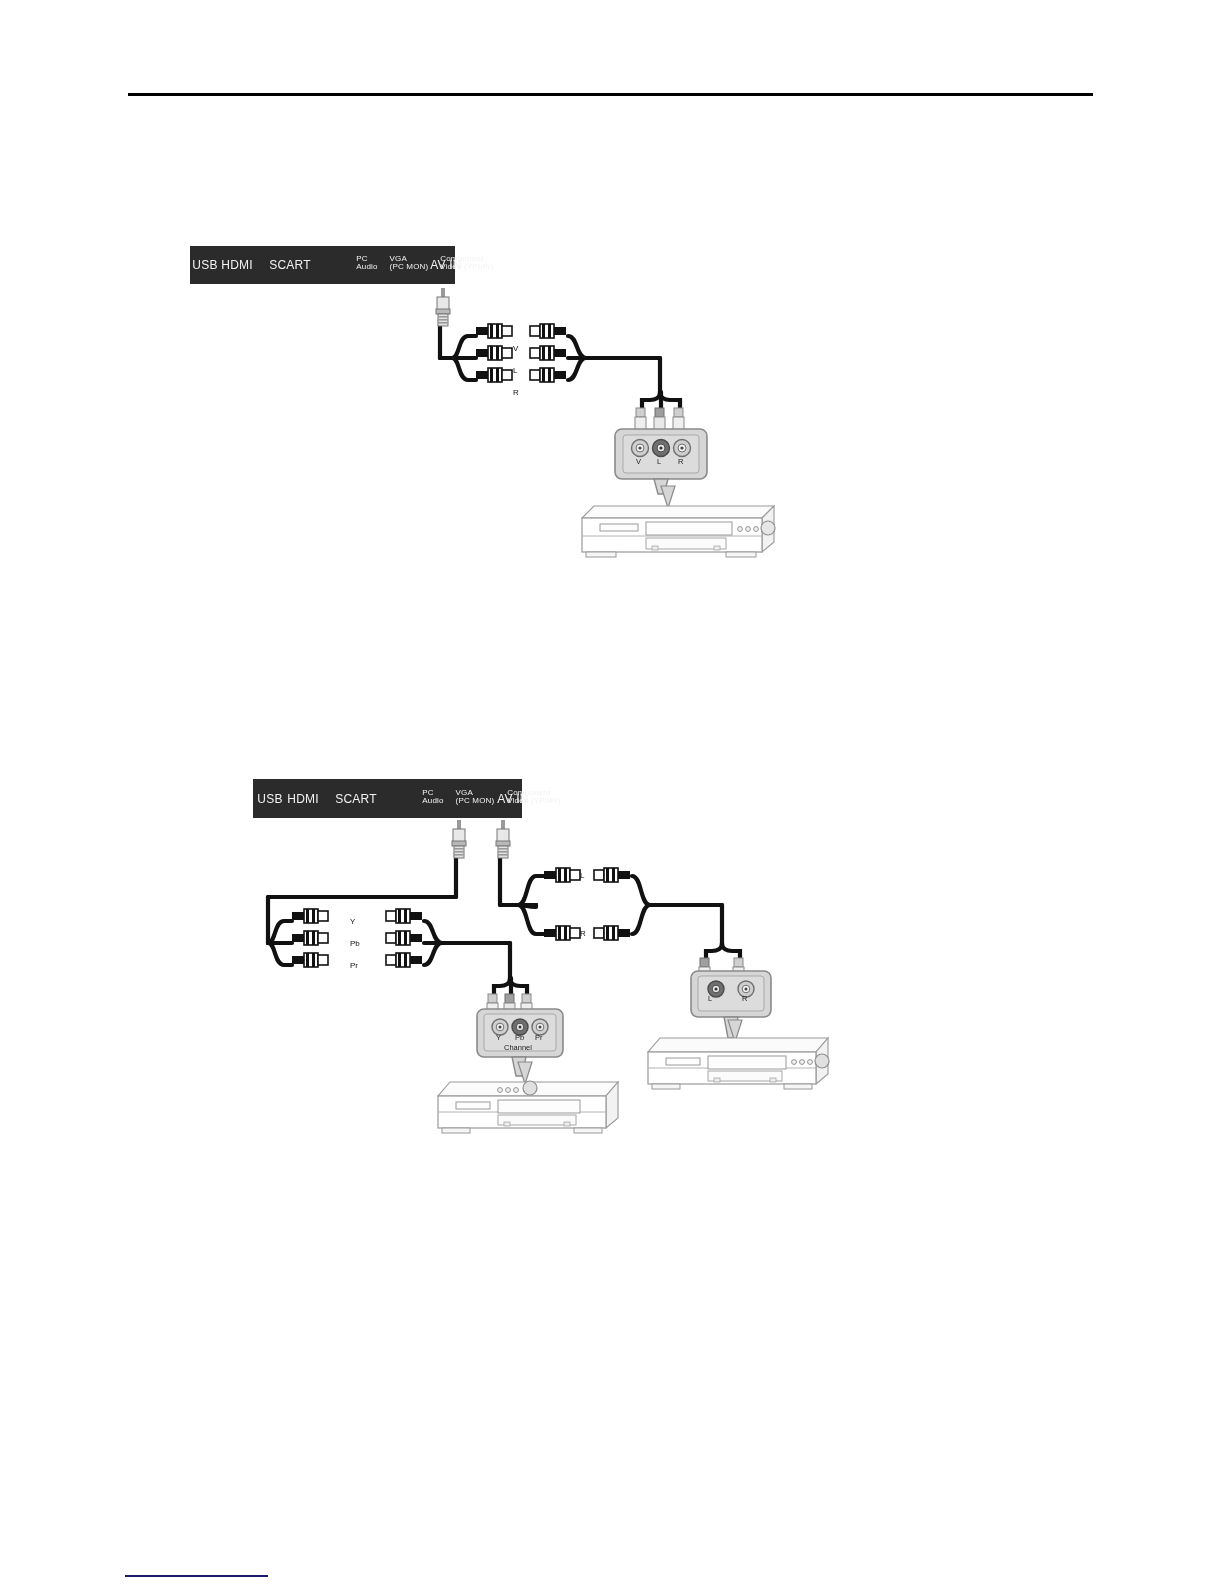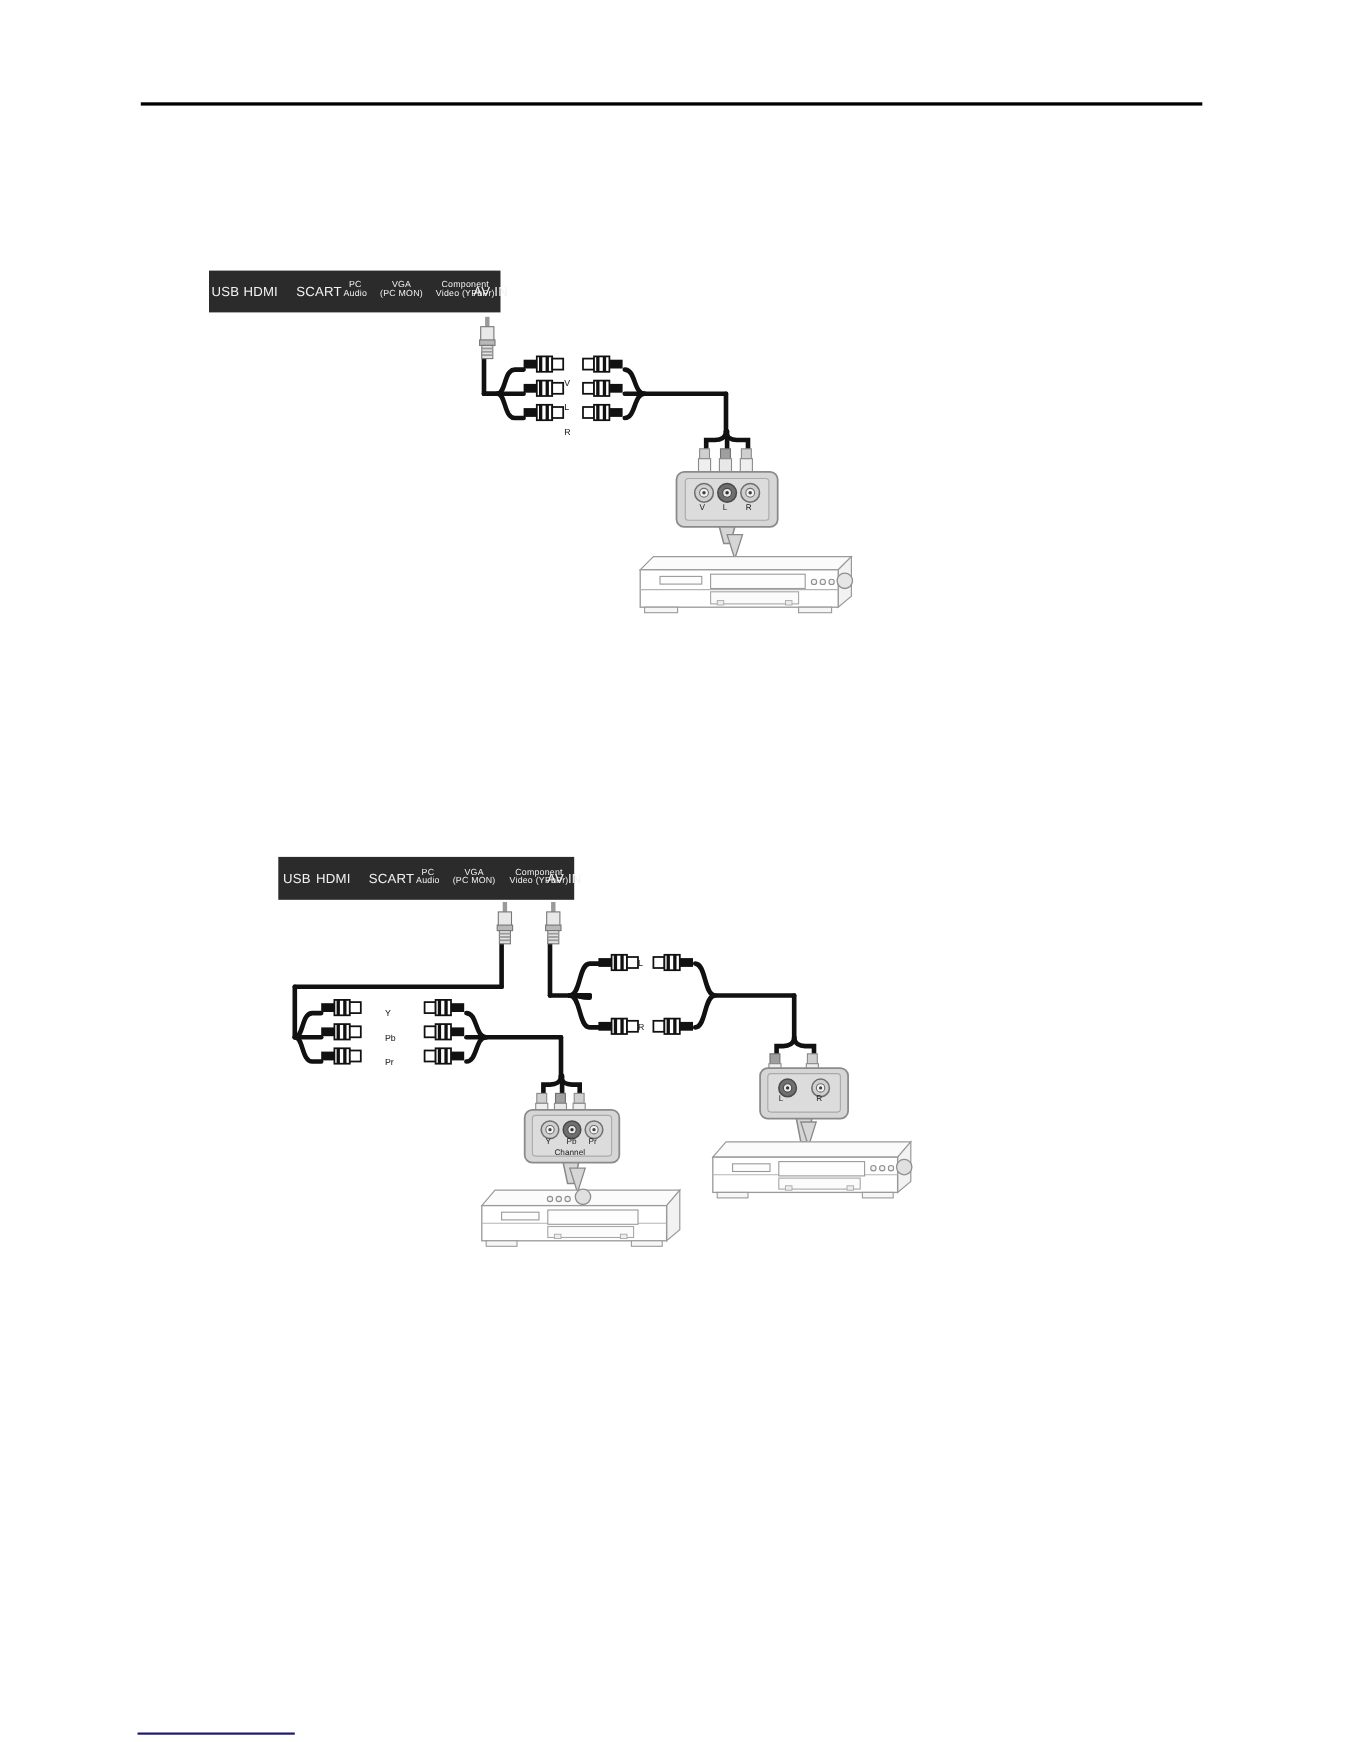--- a/index.html
+++ b/index.html
@@ -25,25 +25,25 @@
   
   .diagram{position:absolute;}
   .diagram svg{display:block;overflow:visible;}
 
   
   .panel{
     position:absolute;background:#2b2b2b;display:flex;align-items:center;
     box-sizing:border-box;
   }
   .panel .pl{
-    position:absolute;color:#f2f2f2;text-align:center;line-height:1.05;
+    position:absolute;color:#f2f2f2;line-height:1.05;
     letter-spacing:.2px;white-space:nowrap;
   }
   .pl.big{font-size:12px;}
-  .pl.sml{font-size:8px;}
+  .pl.sml{font-size:8px;margin-left:44px;}
 
   .cbl-label{
     position:absolute;font-size:8px;color:#111;white-space:nowrap;
   }
   .jack-label{
     position:absolute;font-size:7.5px;color:#222;white-space:nowrap;
   }
   .chan-label{
     position:absolute;font-size:7.5px;color:#222;white-space:nowrap;text-align:center;
   }

